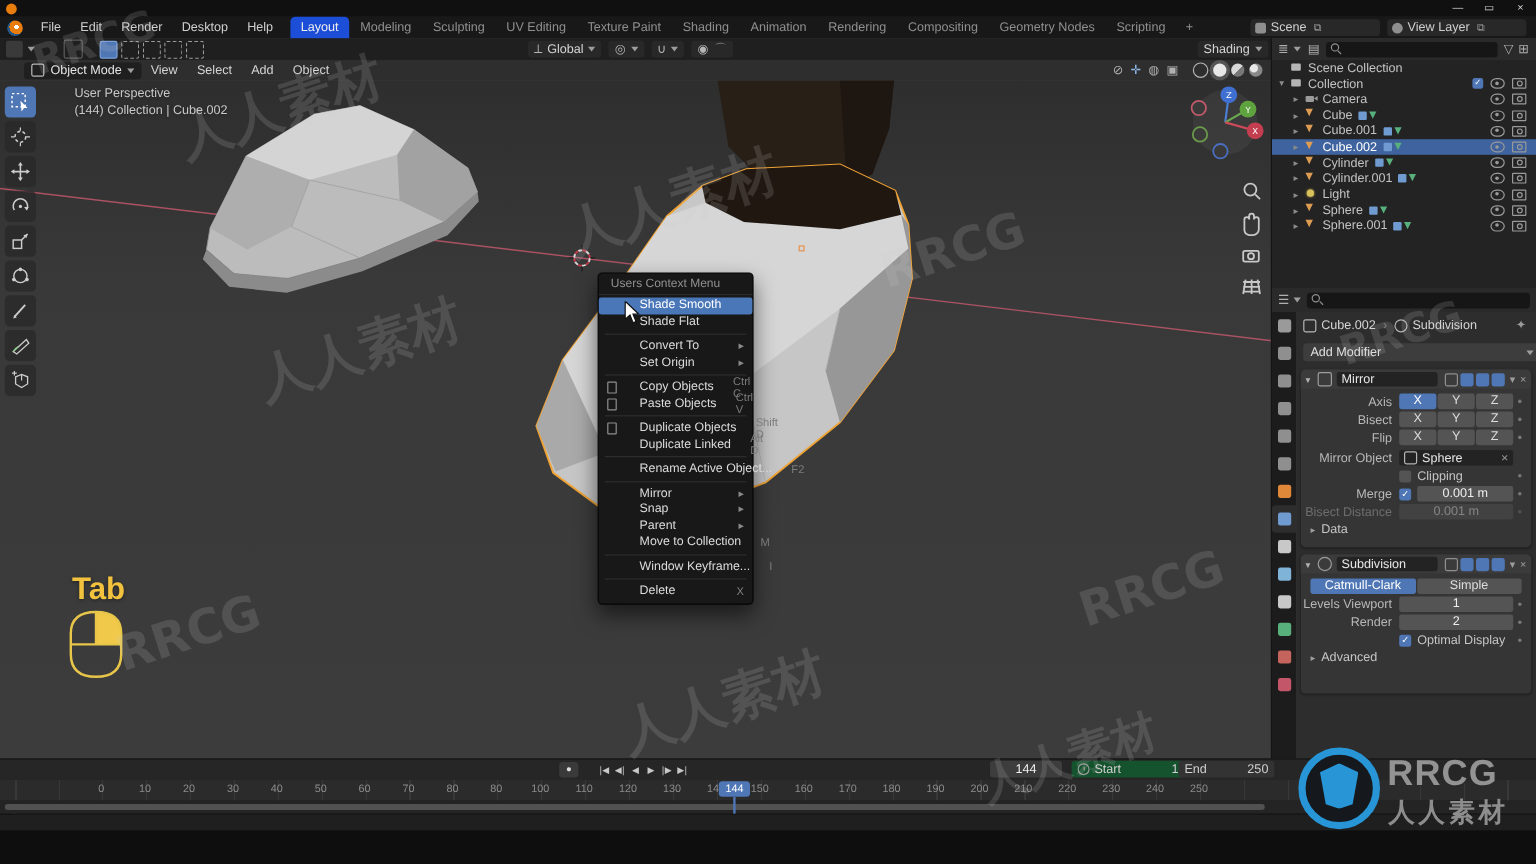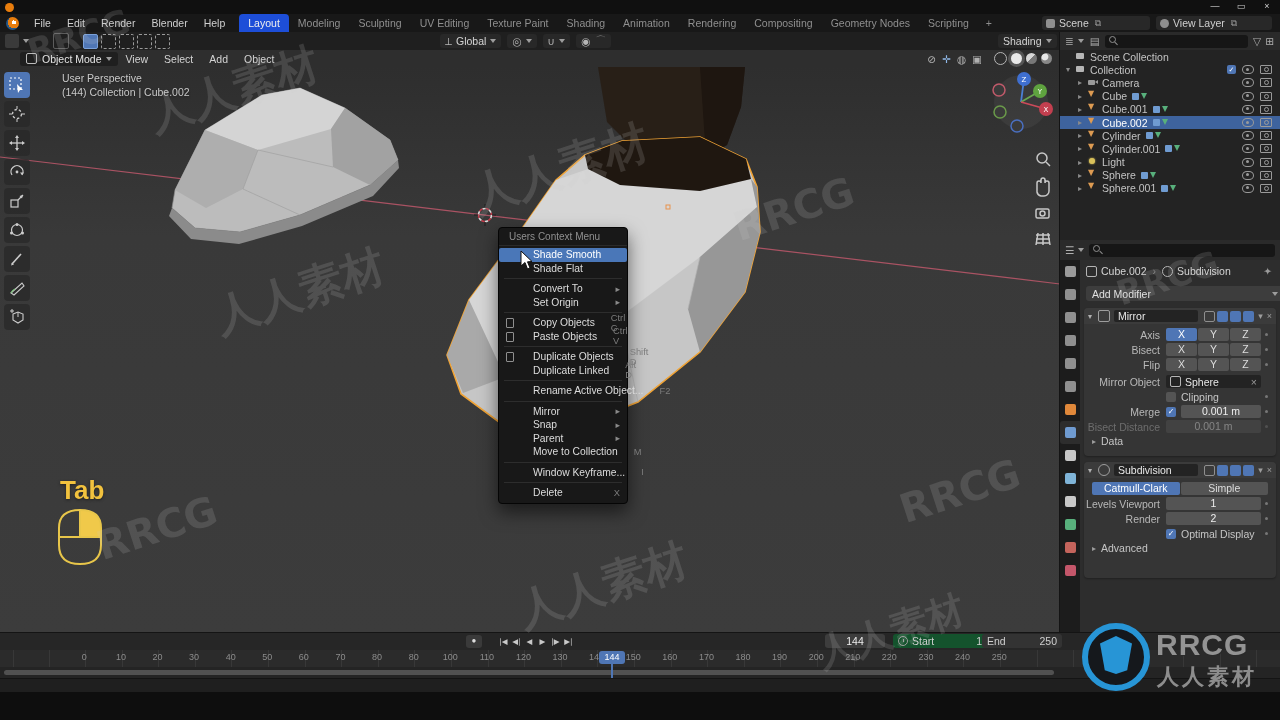--- a/index.html
+++ b/index.html
@@ -181,21 +181,21 @@
       <span class="wbtn">—</span>
       <span class="wbtn">▭</span>
       <span class="wbtn">×</span>
     </span>
   </div>
 
   <div id="header" class="abs">
     <span class="blogo"></span>
     <span>
       
-    <span class="menu">File</span><span class="menu">Edit</span><span class="menu">Render</span><span class="menu">Blender</span><span class="menu">Help</span></span>
+    <span class="menu">File</span><span class="menu">Edit</span><span class="menu">Render</span><span class="menu">Desktop</span><span class="menu">Help</span></span>
     <span class="flex" style="margin-left:6px;">
 
     <span class="wtab active">Layout</span>
         <span class="wtab">Modeling</span>
         <span class="wtab">Sculpting</span>
         <span class="wtab">UV Editing</span>
         <span class="wtab">Texture Paint</span>
         <span class="wtab">Shading</span>
         <span class="wtab">Animation</span>
         <span class="wtab">Rendering</span>

